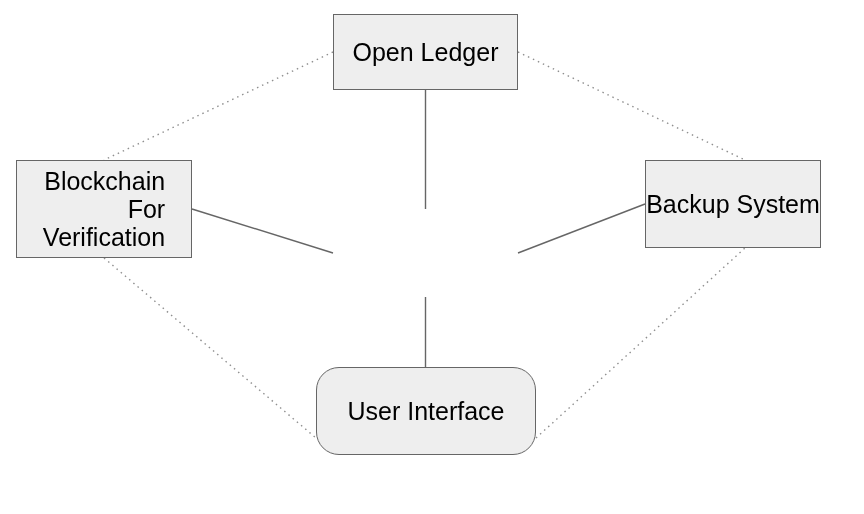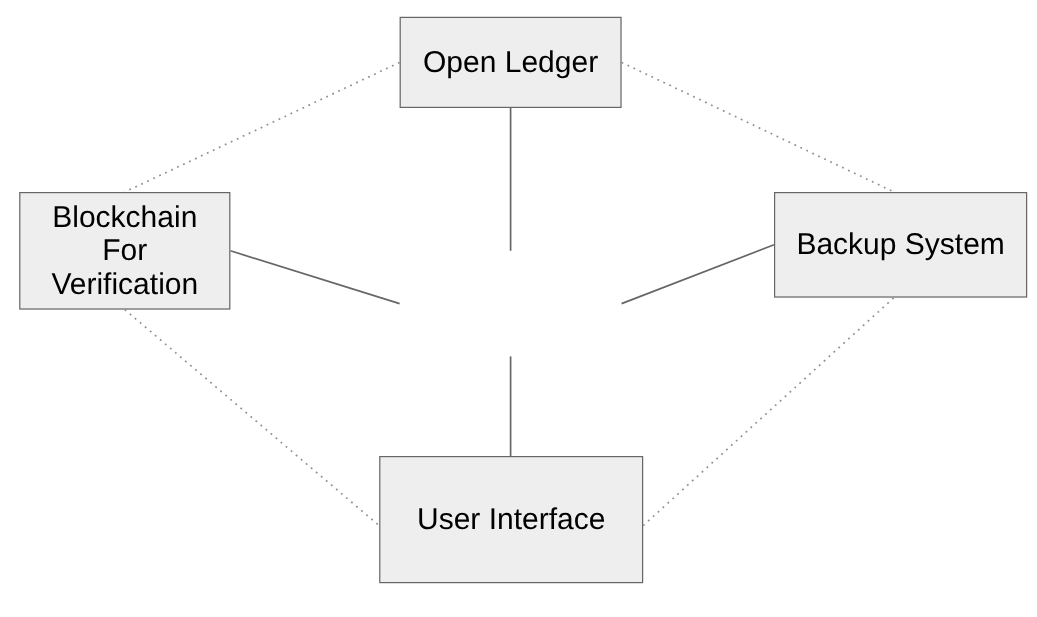--- a/index.html
+++ b/index.html
@@ -26,26 +26,26 @@
     display: flex;
     align-items: center;
     justify-content: center;
     text-align: center;
     font-size: 25px;
     line-height: 28px;
     color: #000000;
     border: 1.4px solid #666666;
     background: #eeeeee;
   }
-  .node .label { white-space: pre-line; }
+  .node .label { white-space: pre-line; text-align: right; }
   #node-open-ledger            { left: 333px; top: 14px;  width: 185px; height: 76px;  }
   #node-blockchain             { left: 16px;  top: 160px; width: 176px; height: 98px;  }
-  #node-backup                 { left: 645px; top: 160px; width: 211px; height: 88px;  }
+  #node-backup                 { left: 645px; top: 160px; width: 176px; height: 88px;  }
   #node-blockorg               { left: 333px; top: 209px; width: 185px; height: 88px;  }
-  #node-user-interface         { left: 316px; top: 380px; width: 220px; height: 106px; }
+  #node-user-interface         { left: 316px; top: 367px; width: 220px; height: 88px; border-radius: 23px; }
 </style>
 </head>
 <body style="background: rgb(255, 255, 255);">
 
 <div class="canvas">
 
   <svg id="edge-layer" viewBox="0 0 864 514" xmlns="http://www.w3.org/2000/svg">
       <line x1="425.5" y1="90" x2="425.5" y2="209" stroke-width="1.4" stroke="#666666"></line>
       <line x1="192" y1="209" x2="333" y2="253" stroke-width="1.4" stroke="#666666"></line>
       <line x1="518" y1="253" x2="645" y2="204" stroke-width="1.4" stroke="#666666"></line>

